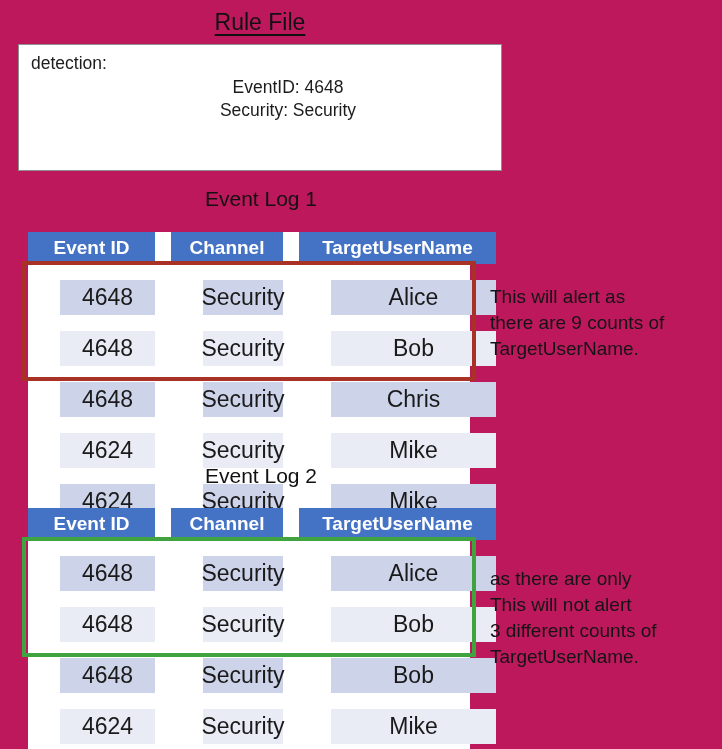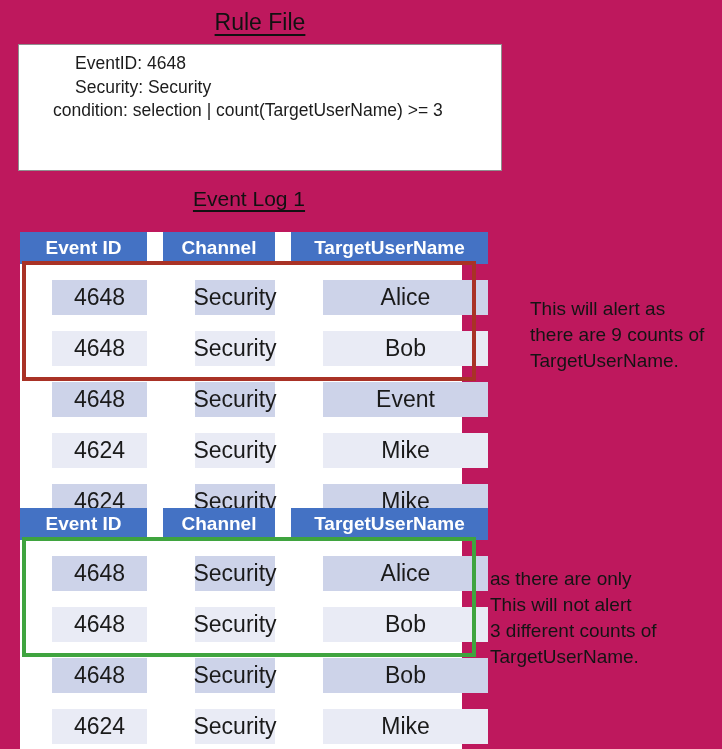--- a/index.html
+++ b/index.html
@@ -28,23 +28,23 @@
     text-decoration-thickness: 1.5px;
     text-underline-offset: 4px;
   }
   .log-heading {
     position: absolute;
     left: 0;
     width: 498px;
     text-align: center;
     font-size: 21px;
     color: #111111;
-    text-decoration: underline;
     text-decoration-thickness: 1.5px;
     text-underline-offset: 4px;
+    padding-left: 12px;
   }
   .h1pos { top: 187px; }
   .h2pos { top: 464px; }
 
   
   .rule-box {
     position: absolute;
     left: 18px; top: 44px;
     width: 484px; height: 127px;
     box-sizing: border-box;
@@ -52,26 +52,26 @@
     background: #ffffff;
     padding: 7px 0 0 12px;
   }
   .code-line {
     font-size: 17.5px;
     line-height: 23.5px;
     color: #1c1c1c;
     white-space: pre;
   }
   .ind1 { padding-left: 22px; }
-  .ind2 { padding-left: 44px; }
+  .ind2 { padding-left: 44px; text-align: center; }
 
   
   .etable {
     position: absolute;
-    left: 20px;
+    left: 28px;
     width: 442px;
     display: grid;
     grid-template-columns: 127px 112px 197px;
     grid-template-rows: 32px repeat(5, 35px);
     column-gap: 3px;
     row-gap: 2px;
     background: #ffffff;
     gap: 16px;
   }
   .t1pos { top: 232px; }
@@ -111,72 +111,73 @@
   .hl-green { top: 537px; border-color: #3FA43F; }
 
   
   .annotation {
     position: absolute;
     left: 490px;
     font-size: 19px;
     line-height: 26px;
     color: #141414;
   }
-  .a1pos { top: 296px; margin-left: 40px; }
+  .a1pos { top: 284px; }
   .a2pos { top: 566px; }
 </style>
 </head>
 <body>
 
 <div class="canvas">
 
   <div class="rule-title">Rule File</div>
 
   <div class="rule-box">
+    <div class="code-line">detection:</div>
     <div class="code-line ind2">EventID: 4648</div>
     <div class="code-line ind2">Security: Security</div>
-    <div class="code-line ind1">condition: selection | count(TargetUserName) &gt;= 3</div>
   </div>
 
   <div class="log-heading h1pos">Event Log 1</div>
 
   <div class="etable t1pos">
     <div class="th">Event ID</div>
     <div class="th">Channel</div>
     <div class="th">TargetUserName</div>
 
     <div class="td dark">4648</div>
     <div class="td dark">Security</div>
     <div class="td dark">Alice</div>
 
     <div class="td light">4648</div>
     <div class="td light">Security</div>
     <div class="td light">Bob</div>
 
     <div class="td dark">4648</div>
     <div class="td dark">Security</div>
-    <div class="td dark">Event</div>
+    <div class="td dark">Chris</div>
 
     <div class="td light">4624</div>
     <div class="td light">Security</div>
     <div class="td light">Mike</div>
 
     <div class="td dark">4624</div>
     <div class="td dark">Security</div>
     <div class="td dark">Mike</div>
   </div>
 
   <div class="hl hl-red"></div>
 
   <div class="annotation a1pos">
     <div>This will alert as</div>
     <div>there are 9 counts of</div>
     <div>TargetUserName.</div>
   </div>
 
+  <div class="log-heading h2pos">Event Log 2</div>
 
   <div class="etable t2pos">
     <div class="th">Event ID</div>
     <div class="th">Channel</div>
     <div class="th">TargetUserName</div>
 
     <div class="td dark">4648</div>
     <div class="td dark">Security</div>
     <div class="td dark">Alice</div>
 

